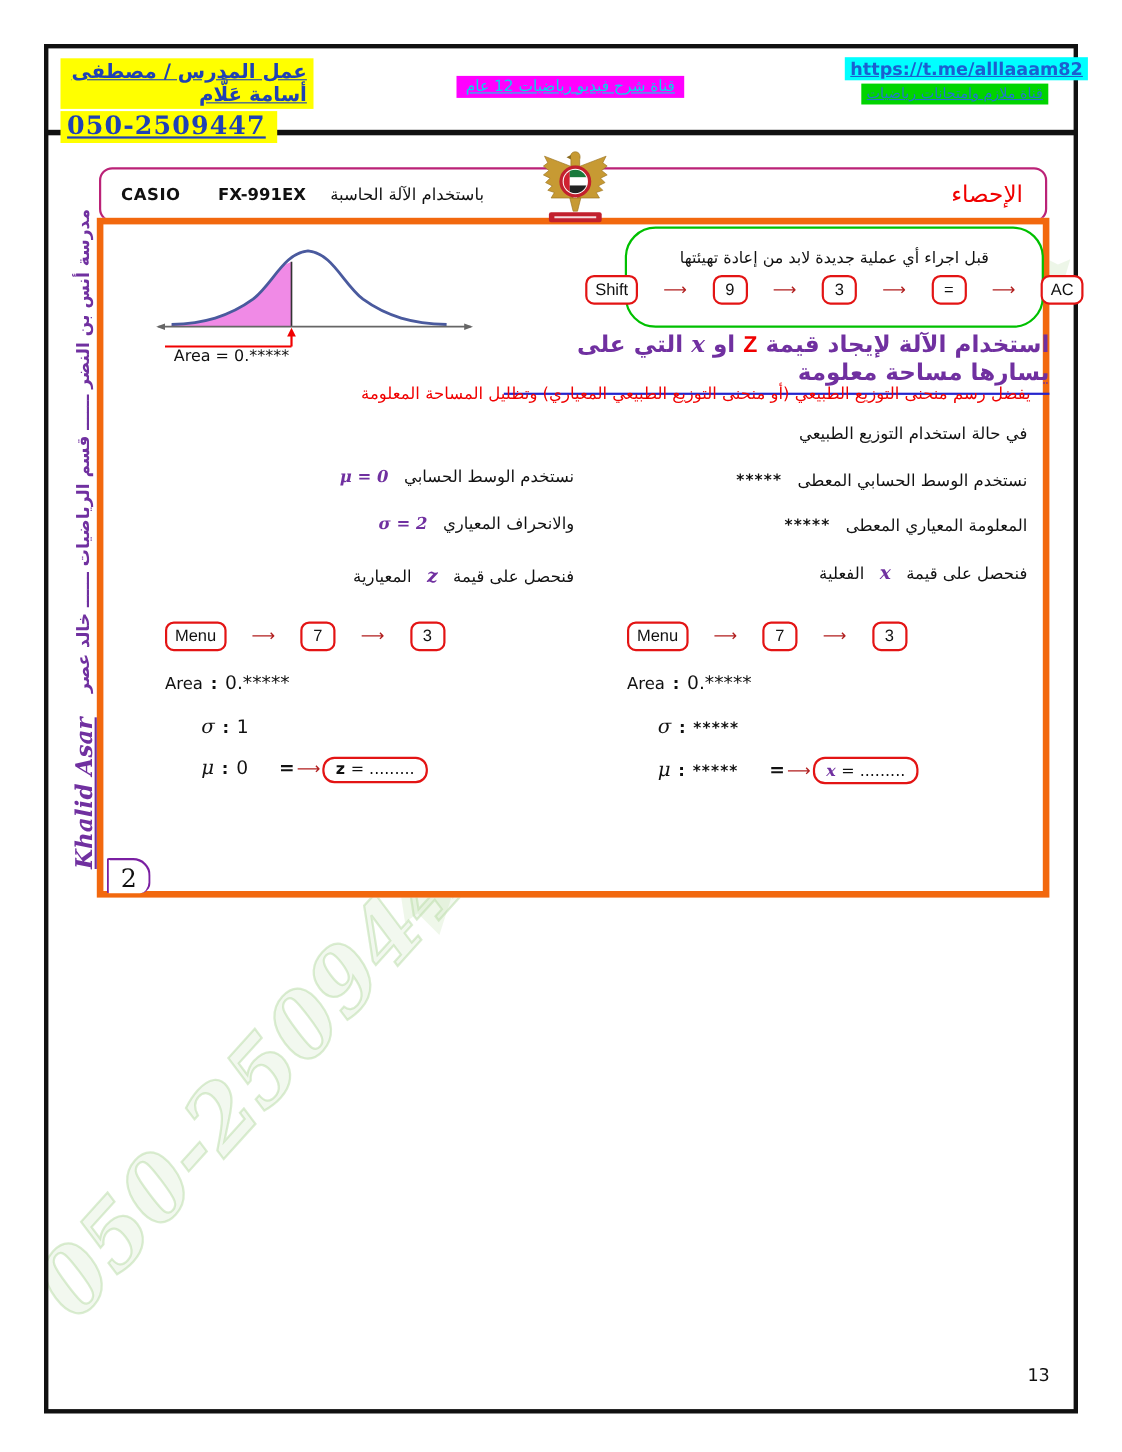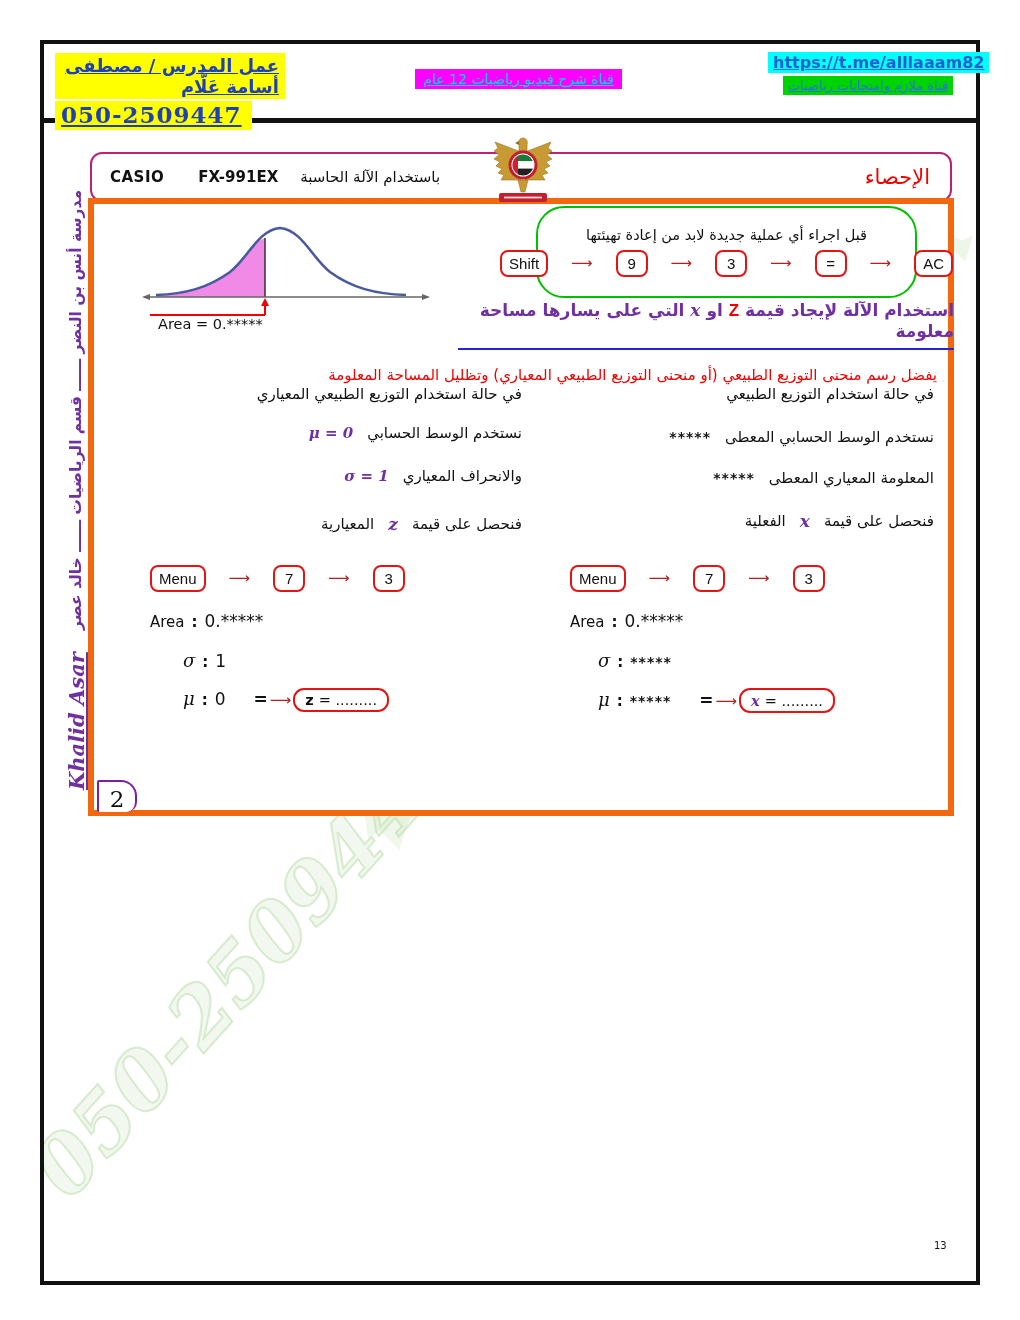--- a/index.html
+++ b/index.html
@@ -41,42 +41,42 @@
   .orange-box{left:88px;top:198px;width:854px;height:606px;border:6px solid #f2680e;background:#fff;}
 
   
   .sidebar{left:-224px;top:475px;width:600px;height:30px;transform:rotate(-90deg);
            display:flex;direction:rtl;align-items:center;justify-content:space-between;white-space:nowrap;}
   .school-line{color:#7030a0;font-weight:bold;font-size:15.5px;direction:rtl;}
   .signature{color:#7030a0;font-family:"DejaVu Serif","Liberation Serif",serif;font-style:italic;
              font-weight:bold;font-size:21px;text-decoration:underline;}
 
   
-  .reset-box{left:536px;top:206px;width:377px;height:88px;border:2.5px solid #00c000;border-radius:28px;
+  .reset-box{left:568px;top:206px;width:377px;height:88px;border:2.5px solid #00c000;border-radius:28px;
              display:flex;flex-direction:column;align-items:center;justify-content:center;gap:7px;background:#fff;}
   .reset-note{font-size:14.5px;direction:rtl;color:#111;}
   .keyrow{display:flex;align-items:center;gap:20px;}
   .keybox{border:2.2px solid #e31414;border-radius:8px;background:#fff;color:#111;
           font-family:"Liberation Sans",sans-serif;font-size:15px;line-height:1;
           padding:4px 7px;min-width:14px;text-align:center;}
   .key-arrow{color:#b22020;font-size:15px;margin:0 3px;line-height:1;}
 
   
   .curve-wrap{left:140px;top:214px;width:292px;height:122px;}
   .curve-label{left:158px;top:316px;font-size:14.5px;color:#111;}
 
   
   .section-heading{left:458px;top:300px;width:492px;direction:rtl;text-align:right;
-                   font-size:17px;font-weight:bold;color:#7030a0;
+                   font-size:21px;font-weight:bold;color:#7030a0;
                    border-bottom:2.5px solid #2525cc;padding-bottom:7px;padding-left:4px;}
   .z-red{color:#f00000;font-family:"Liberation Sans",sans-serif;}
   .math-x{font-family:"DejaVu Serif","Liberation Serif",serif;font-style:italic;color:#7030a0;}
 
   
-  .tip-line{left:115px;top:366px;width:822px;direction:rtl;text-align:right;color:#f00000;font-size:15px;}
+  .tip-line{left:115px;top:349px;width:822px;direction:rtl;text-align:right;color:#f00000;font-size:15px;}
 
   
   .case-title{font-size:15px;direction:rtl;text-align:right;color:#111;}
   .std-title{left:130px;top:385px;width:392px;}
   .gen-title{left:560px;top:385px;width:374px;}
   .ar-row{direction:rtl;display:flex;align-items:center;gap:14px;font-size:15px;color:#111;}
   .std-r1{left:130px;top:424px;width:392px;}
   .std-r2{left:130px;top:467px;width:392px;}
   .std-r3{left:130px;top:514px;width:392px;}
   .gen-r1{left:560px;top:428px;width:374px;}
@@ -108,21 +108,21 @@
   .resultbox{border:2px solid #e31414;border-radius:11px;padding:2px 10px;font-size:14.5px;
              display:flex;align-items:baseline;gap:5px;direction:ltr;}
   .rv-z{font-weight:bold;color:#111;}
   .rv-x{font-family:"DejaVu Serif","Liberation Serif",serif;font-style:italic;font-weight:bold;color:#7030a0;}
 
   
   .badge2{left:97px;top:780px;width:36px;height:30px;border:2px solid #7a1fa2;
           border-radius:2px 16px 10px 2px;border-bottom:none;display:flex;align-items:flex-end;
           justify-content:center;font-family:"DejaVu Serif",serif;font-size:23px;color:#111;background:#fff;z-index:6;}
 
-  .page-number{left:934px;top:1240px;font-size:10px;color:#111;}
+  .page-number{left:934px;top:1240px;font-size:16px;color:#111;}
 
   
   .wm-phone{left:14px;top:1152px;font-family:"DejaVu Serif","Liberation Serif",serif;font-style:italic;
             font-size:80px;font-weight:bold;color:rgba(176,214,156,0.16);
             -webkit-text-stroke:2px rgba(176,214,156,0.45);
             transform:rotate(-48deg);transform-origin:left top;white-space:nowrap;z-index:0;}
   .wm-arrow1{left:362px;top:798px;width:52px;height:52px;background:rgba(190,222,172,0.25);
              clip-path:polygon(0 0,60% 28%,100% 12%,72% 100%,34% 62%,12% 78%);z-index:0;}
   .wm-arrow2{left:945px;top:232px;width:28px;height:30px;background:rgba(190,222,172,0.28);
              clip-path:polygon(0 0,60% 28%,100% 12%,72% 100%,34% 62%,12% 78%);z-index:0;}
@@ -221,30 +221,29 @@
   <div class="abs section-heading">
     <span>استخدام الآلة لإيجاد قيمة</span>
     <span class="z-red">Z</span>
     <span>او</span>
     <span class="math-x">x</span>
     <span>التي على يسارها مساحة معلومة</span>
   </div>
 
   <div class="abs tip-line">يفضل رسم منحنى التوزيع الطبيعي (أو منحنى التوزيع الطبيعي المعياري) وتظليل المساحة المعلومة</div>
 
-  <div class="abs case-title std-title">في حالة استخدام التوزيع الطبيعي المعياري</div>
   <div class="abs case-title gen-title">في حالة استخدام التوزيع الطبيعي</div>
 
   <div class="abs ar-row std-r1">
     <span>نستخدم الوسط الحسابي</span>
     <span class="math-purple">μ = 0</span>
   </div>
   <div class="abs ar-row std-r2">
     <span>والانحراف المعياري</span>
-    <span class="math-purple">σ = 1</span>
+    <span class="math-purple">σ = 2</span>
   </div>
   <div class="abs ar-row std-r3">
     <span>فنحصل على قيمة</span>
     <span class="math-var">z</span>
     <span>المعيارية</span>
   </div>
 
   <div class="abs ar-row gen-r1">
     <span>نستخدم الوسط الحسابي المعطى</span>
     <span class="stars">*****</span>

